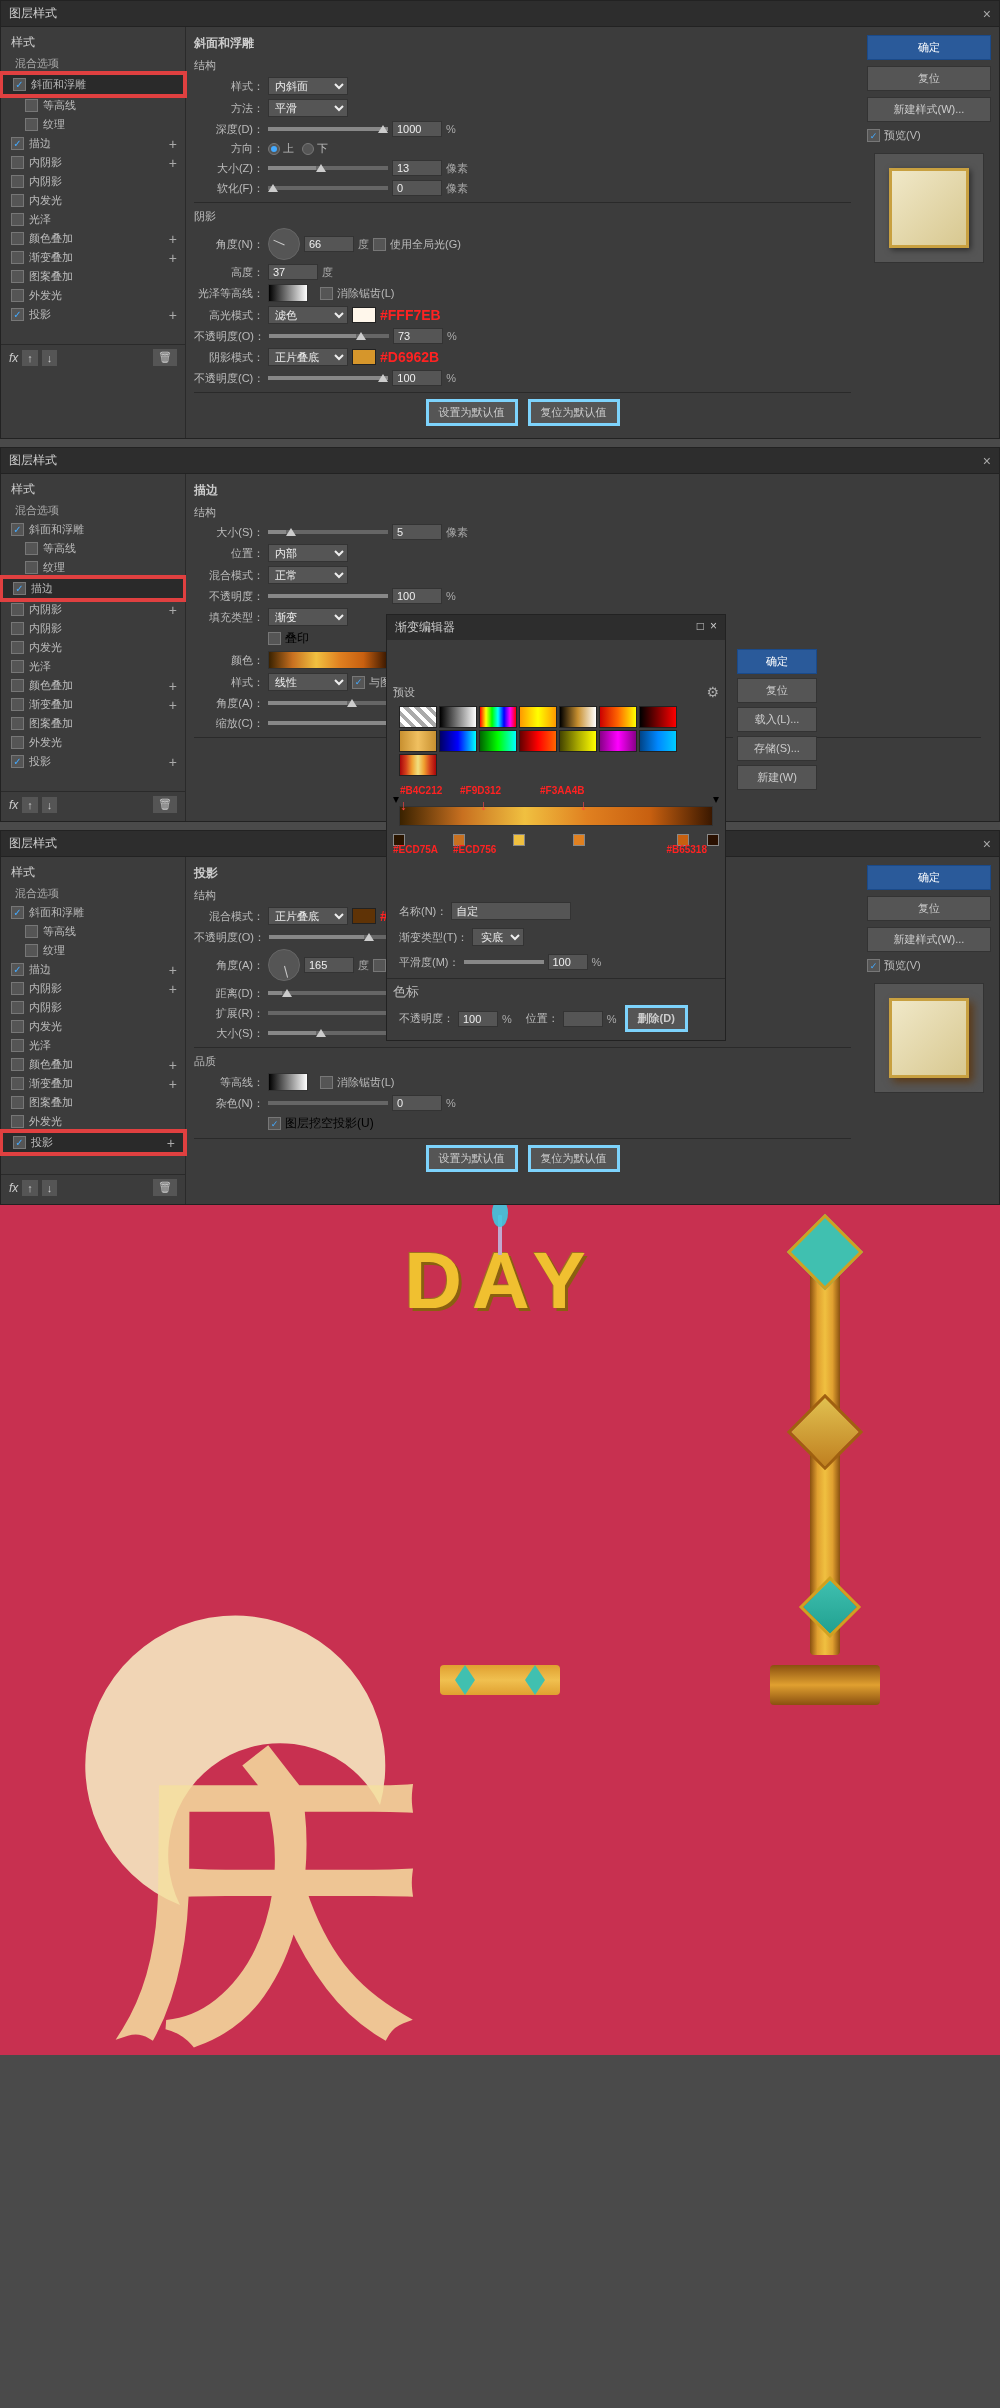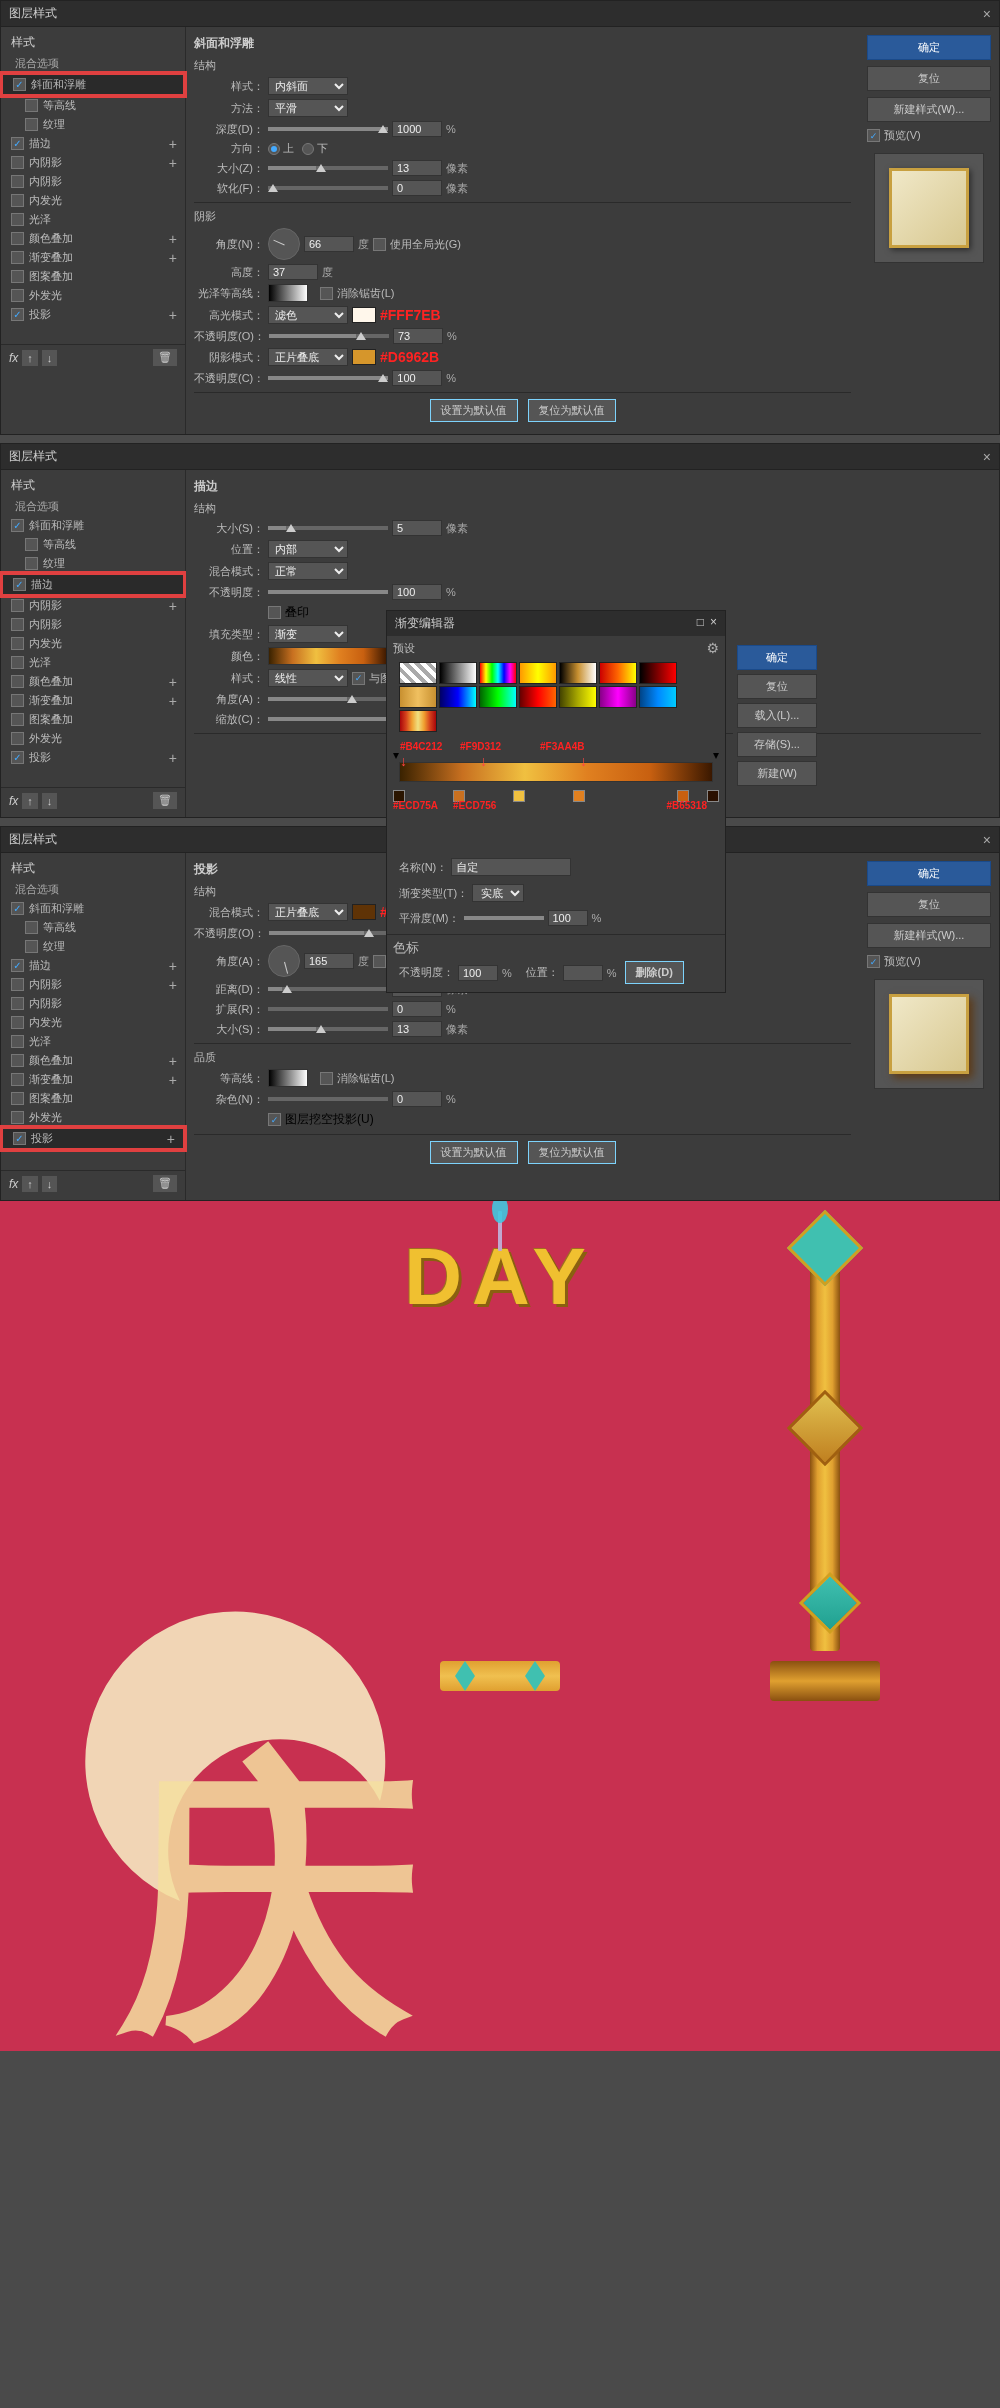--- a/index.html
+++ b/index.html
@@ -260,21 +260,21 @@
     }
 
     .divider-line {
       height: 1px;
       background: #2a2a2a;
       margin: 6px 0;
     }
 
     .btn-default {
       background: #555;
-      border: 1px solid #7dd3fc;
+      border: 3px solid #7dd3fc;
       color: #ccc;
       font-size: 11px;
       padding: 3px 10px;
       cursor: pointer;
     }
 
     .right-buttons {
       width: 140px;
       flex-shrink: 0;
       padding: 8px;
@@ -801,29 +801,29 @@
       </div>
       <div class="form-row">
         <span class="form-label">不透明度：</span>
         <div class="slider-track">
           <div class="slider-fill" style="width:100%;"></div>
         </div>
         <input class="form-input" value="100" style="">
         <span class="form-unit">%</span>
       </div>
       <div class="form-row">
-        <span class="form-label"></span>
-        <div class="check-box"></div>
-        <span>叠印</span>
-      </div>
-      <div class="form-row">
         <span class="form-label">填充类型：</span>
         <select class="form-select">
           <option>渐变</option>
         </select>
+      </div>
+      <div class="form-row">
+        <span class="form-label"></span>
+        <div class="check-box"></div>
+        <span>叠印</span>
       </div>
       <div class="form-row">
         <span class="form-label">颜色：</span>
         <div style="width:120px;height:18px;background:linear-gradient(to right,#3a2200,#c87020,#f0c040,#e08020,#c86010,#3a1800);border:1px solid #333;"></div>
       </div>
       <div class="form-row">
         <span class="form-label">样式：</span>
         <select class="form-select">
           <option>线性</option>
         </select>
@@ -858,21 +858,21 @@
 
       <div style="position:absolute;top:140px;left:200px;width:340px;background:#3c3c3c;border:1px solid #222;z-index:10;">
         <div class="gradient-editor-title">
           <span>渐变编辑器</span>
           <div style="display:flex;gap:6px;">
             <span>□</span>
             <span>×</span>
           </div>
         </div>
 
-        <div style="padding:4px 6px;">
+        <div style="padding:4px 6px;margin-top:40px;">
           <div style="display:flex;justify-content:space-between;align-items:center;">
             <span style="color:#bbb;font-size:11px;">预设</span>
             <span style="color:#aaa;font-size:14px;cursor:pointer;">⚙</span>
           </div>
           <div class="gradient-presets">
 
             <div class="gradient-preset" style="background:repeating-linear-gradient(45deg,#aaa,#aaa 4px,#fff 4px,#fff 8px);"></div>
             <div class="gradient-preset" style="background:linear-gradient(to right,#000,#fff);"></div>
             <div class="gradient-preset" style="background:linear-gradient(to right,#f00,#ff0,#0f0,#0ff,#00f,#f0f,#f00);"></div>
             <div class="gradient-preset" style="background:linear-gradient(to right,#f90,#ff0,#f90);"></div>

